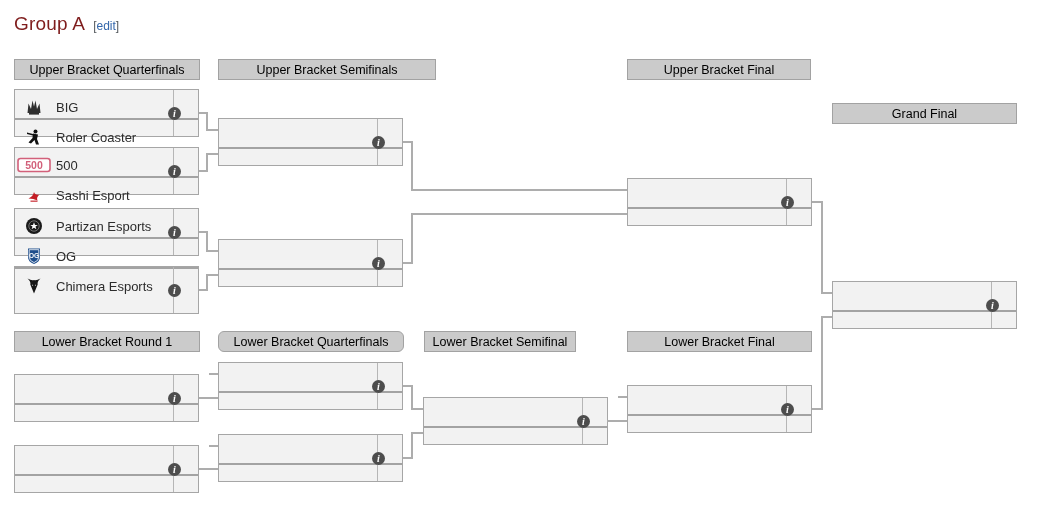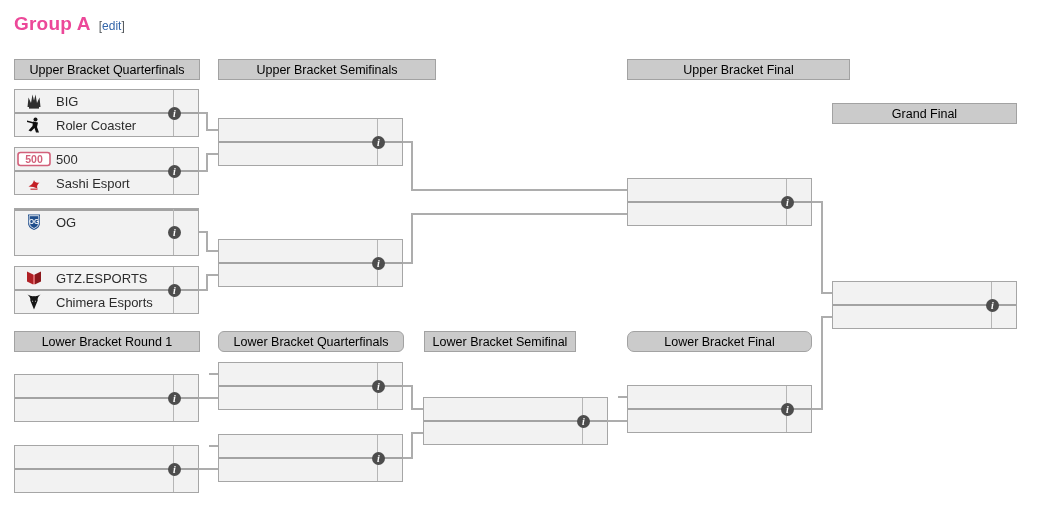--- a/index.html
+++ b/index.html
@@ -2,35 +2,35 @@
 <html><head>
 <meta charset="utf-8">
 <style>
   html,body{margin:0;padding:0;background:#fff;}
   .page{
     position:relative;width:1040px;height:513px;overflow:hidden;background:#fff;
     font-family:"Liberation Sans",sans-serif;-webkit-font-smoothing:antialiased;
   }
   
   .title-row{position:absolute;left:14px;top:13px;display:flex;align-items:baseline;gap:8px;}
-  .group-title{margin:0;font-size:19px;font-weight:700;color:#ec4899;letter-spacing:.2px;}
+  .group-title{margin:0;font-size:19px;font-weight:400;color:#7f1d1d;letter-spacing:.2px;}
   .editsection{font-size:12px;color:#54595d;}
   .editsection a{color:#3366aa;text-decoration:none;cursor:pointer;text-align:center;}
   
   .round-header{
     position:absolute;height:21px;box-sizing:border-box;background:#cbcbcb;border:1px solid #a2a2a2;
     display:flex;align-items:center;justify-content:center;
     font-size:12.5px;color:#000000;white-space:nowrap;
   }
   
   .match{
     position:absolute;width:185px;height:48px;box-sizing:border-box;
     background:#f2f2f2;border:1px solid #a6a6a6;
   }
-  .team-slot{height:22px;display:flex;align-items:center;position:relative;}
+  .team-slot{height:22px;display:flex;align-items:center;position:relative;margin-top:6px;}
   .mid-divider{height:2px;background:#a3a3a3;}
   .logo-cell{width:38px;height:22px;display:flex;align-items:center;justify-content:center;flex:none;}
   .logo-cell svg{display:block;}
   .team-name{font-size:13px;color:#2c2c2c;margin-left:3px;white-space:nowrap;overflow:hidden;}
   .score-col{
     position:absolute;top:0;bottom:0;right:0;width:24px;border-left:1px solid #b6b6b6;
     display:flex;flex-direction:column;
   }
   .score-cell{flex:1;display:flex;align-items:center;justify-content:center;font-size:12px;color:#333;}
   .info-icon{
@@ -46,26 +46,26 @@
 <body>
 
 <div class="page">
   <div class="title-row">
     <h2 class="group-title">Group A</h2>
     <span class="editsection"><span>[</span><a>edit</a><span>]</span></span>
   </div>
   <div id="bracket">
       <div class="round-header" style="left: 14px; top: 59px; width: 186px;">Upper Bracket Quarterfinals</div>
       <div class="round-header" style="left: 218px; top: 59px; width: 218px;">Upper Bracket Semifinals</div>
-      <div class="round-header" style="left: 627px; top: 59px; width: 223px;">Upper Bracket Final</div>
+      <div class="round-header" style="left: 627px; top: 59px; width: 184px;">Upper Bracket Final</div>
       <div class="round-header" style="left: 832px; top: 59px; width: 185px; margin-top: 44px;">Grand Final</div>
       <div class="round-header" style="left: 14px; top: 331px; width: 186px;">Lower Bracket Round 1</div>
       <div class="round-header" style="left: 218px; top: 331px; width: 186px; border-radius: 6px;">Lower Bracket Quarterfinals</div>
       <div class="round-header" style="left: 424px; top: 331px; width: 152px; text-align: right;">Lower Bracket Semifinal</div>
-      <div class="round-header" style="left: 627px; top: 331px; width: 185px; border-radius: 7px;">Lower Bracket Final</div>
+      <div class="round-header" style="left: 627px; top: 331px; width: 185px;">Lower Bracket Final</div>
       <div class="match" style="left: 14px; top: 89px;">
         <div class="team-slot">
           <span class="logo-cell">
             <svg width="20" height="20" viewBox="0 0 20 20">
               <path fill="#2f2f2f" d="M3.5 16 L4.5 6.5 L7 12 L8.5 3.5 L10 9.5 L11.5 3.5 L13 12 L15.5 6.5 L16.5 16 Z"></path>
               <rect x="5" y="16" width="10" height="1.6" fill="#2f2f2f"></rect>
             </svg>
           </span>
           <span class="team-name">BIG</span>
         </div>
@@ -106,48 +106,48 @@
           </span>
           <span class="team-name">Sashi Esport</span>
         </div>
         <div class="score-col">
           <span class="score-cell"></span>
           <span class="score-cell"></span>
         </div>
         <span class="info-icon">i</span>
       </div>
       <div class="match" style="left: 14px; top: 208px;">
+        <div class="team-slot">
+          <span class="logo-cell">
+            <svg width="20" height="20" viewBox="0 0 20 20">
+              <circle cx="10" cy="10" r="8" fill="#1a1a1a"></circle>
+              <circle cx="10" cy="10" r="5.2" fill="none" stroke="#888" stroke-width="0.8"></circle>
+              <path fill="#fff" d="M10 6.2 L11 8.9 L13.8 8.9 L11.5 10.6 L12.4 13.3 L10 11.7 L7.6 13.3 L8.5 10.6 L6.2 8.9 L9 8.9 Z"></path>
+            </svg>
+          </span>
+          <span class="team-name">Partizan Esports</span>
+        </div>
         <div class="mid-divider"></div>
         <div class="team-slot">
           <span class="logo-cell">
             <svg width="20" height="20" viewBox="0 0 20 20">
               <path fill="#1f4e8c" d="M4 2.5 H16 V11 Q16 16 10 18 Q4 16 4 11 Z"></path>
               <path fill="none" stroke="#fff" stroke-width="0.8" d="M5.2 3.7 H14.8 V11 Q14.8 14.8 10 16.6 Q5.2 14.8 5.2 11 Z"></path>
               <text x="10" y="12" text-anchor="middle" font-family="Liberation Sans,sans-serif" font-size="6.5" font-weight="bold" fill="#fff">OG</text>
             </svg>
           </span>
           <span class="team-name">OG</span>
         </div>
         <div class="score-col">
           <span class="score-cell"></span>
           <span class="score-cell"></span>
         </div>
         <span class="info-icon">i</span>
       </div>
       <div class="match" style="left: 14px; top: 266px;">
-        <div class="team-slot">
-          <span class="logo-cell">
-            <svg width="20" height="20" viewBox="0 0 20 20">
-              <path fill="#b02025" d="M3 3.5 L9.2 6.5 L9.2 16.5 L3 13.5 Z"></path>
-              <path fill="#8c181c" d="M17 3.5 L10.8 6.5 L10.8 16.5 L17 13.5 Z"></path>
-              <path fill="#d94a4f" d="M9.2 6.5 L10 7 L10.8 6.5 L10.8 16.5 L10 16 L9.2 16.5 Z"></path>
-            </svg>
-          </span>
-          <span class="team-name">GTZ.ESPORTS</span>
-        </div>
         <div class="mid-divider"></div>
         <div class="team-slot">
           <span class="logo-cell">
             <svg width="20" height="20" viewBox="0 0 20 20">
               <path fill="#161616" d="M3.5 2.5 Q7 5.5 6.3 8.5 L10 17.5 L13.7 8.5 Q13 5.5 16.5 2.5 Q12.5 4.8 10 4 Q7.5 4.8 3.5 2.5 Z"></path>
               <path fill="#fff" d="M8.2 8.2 L9.2 9.4 L8.4 10 Z M11.8 8.2 L10.8 9.4 L11.6 10 Z"></path>
             </svg>
           </span>
           <span class="team-name">Chimera Esports</span>
         </div>

